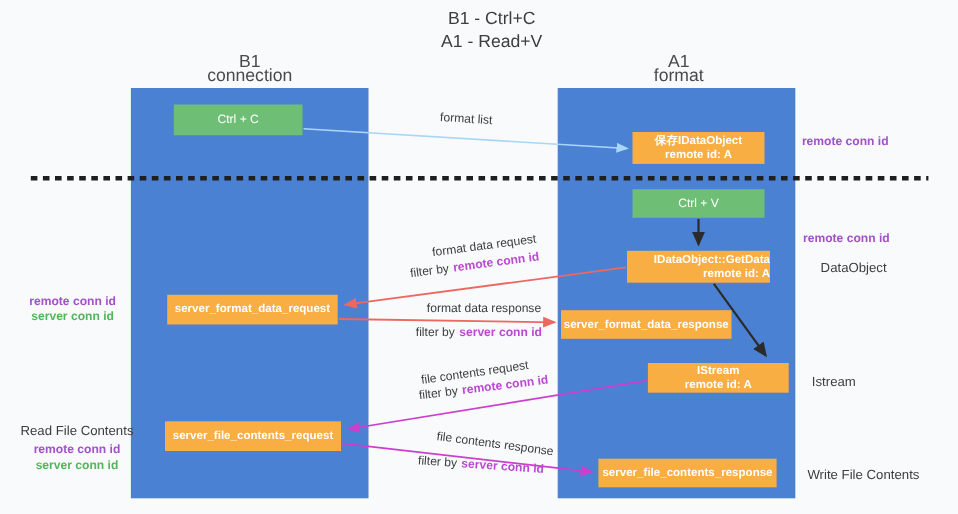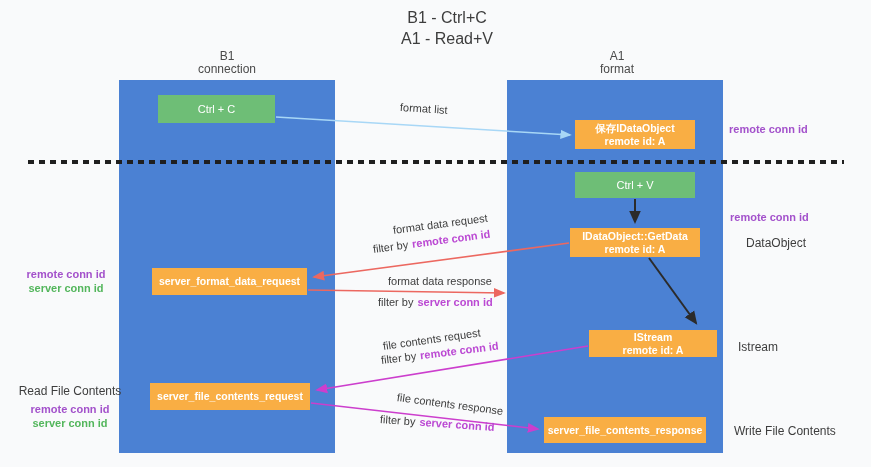--- a/index.html
+++ b/index.html
@@ -3,21 +3,21 @@
 <meta charset="utf-8">
 <style>
   html,body{margin:0;padding:0;background:#f9fafb;}
   *{box-sizing:border-box;}
   .canvas{
     position:relative;width:844px;height:467px;overflow:hidden;
     font-family:"Liberation Sans",sans-serif;background:var(--bg,#f9fafb);padding-left:32px;
   }
   .title{position:absolute;left:327px;top:7px;width:240px;text-align:center;
     font-size:16px;line-height:21px;color:#3d3d3d;}
-  .col-header{position:absolute;width:120px;text-align:center;font-size:12px;
+  .col-header{position:absolute;width:120px;text-align:center;font-size:16px;
     line-height:13px;color:#4a4a4a;}
   .col{position:absolute;top:80px;width:216px;height:373px;background:var(--column-blue);}
   .arrows{position:absolute;left:0;top:0;pointer-events:none;}
   .box{position:absolute;display:flex;flex-direction:column;align-items:center;
     justify-content:center;color:#fff;text-align:center;font-size:10.5px;line-height:13px;}
   .box.green{background:var(--box-green);font-size:11px;}
   .box.orange{background:var(--box-orange);font-weight:bold;}
   .side-group{position:absolute;text-align:center;font-size:11px;line-height:14px;font-weight:700;}
   .side-label{position:absolute;white-space:nowrap;font-size:11px;}
   .purple{color:var(--label-purple);font-weight:700;}
@@ -91,29 +91,32 @@
 
   <div class="box orange" style="left:575px;top:120px;width:120px;height:29px;">
     <div>保存IDataObject</div>
     <div>remote id: A</div>
   </div>
 
   <div class="box green" style="left:575px;top:172px;width:120px;height:26px;">
     <div>Ctrl + V</div>
   </div>
 
-  <div class="box orange" style="left:570px;top:228px;width:130px;height:29px;">
+  <div class="box orange" style="left:570px;top:228px;width:130px;height:29px;align-items:flex-end;">
     <div>IDataObject::GetData</div>
     <div>remote id: A</div>
   </div>
 
   <div class="box orange" style="left:152px;top:268px;width:155px;height:27px;">
     <div>server_format_data_request</div>
   </div>
 
+  <div class="box orange" style="left:510px;top:282px;width:155px;height:26px;">
+    <div>server_format_data_response</div>
+  </div>
 
   <div class="box orange" style="left:589px;top:330px;width:128px;height:27px;">
     <div>IStream</div>
     <div>remote id: A</div>
   </div>
 
   <div class="box orange" style="left:544px;top:417px;width:162px;height:26px;">
     <div>server_file_contents_response</div>
   </div>
 

